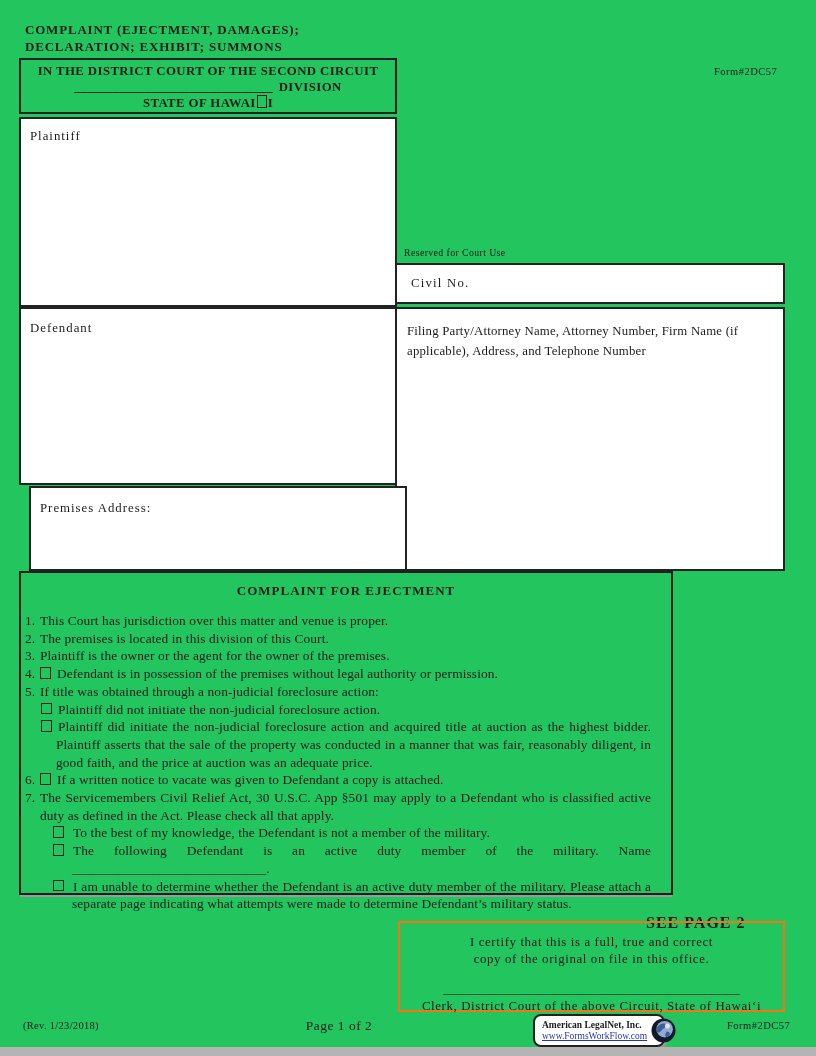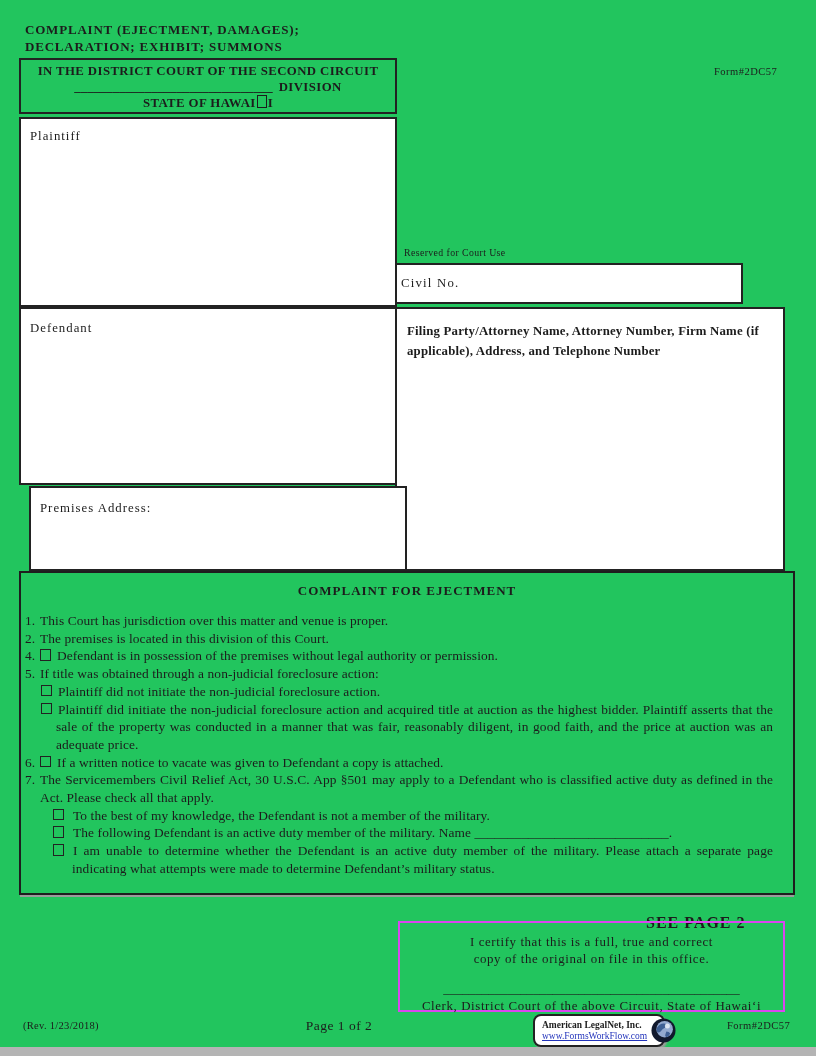--- a/index.html
+++ b/index.html
@@ -20,44 +20,44 @@
   }
   .court-box .div-label { margin-left:6px; }
   .tofu { display:inline-block; width:8px; height:11px; border:1.3px solid #1c1c1c; margin:0 1px; vertical-align:-1px; }
   
   .cap-box { position:absolute; box-sizing:border-box; border:2px solid #222; background:#fff; }
   .cap-label { font-size:12.8px; letter-spacing:1px; }
   .plaintiff-box { left:19px; top:117px; width:378px; height:190px; padding:7px 9px; }
   .defendant-box { left:19px; top:307px; width:378px; height:178px; padding:9px 9px; }
   .premises-box  { left:19px; top:486px; width:378px; height:85px; padding:10px 9px;margin-left:10px; }
   .reserved-label { position:absolute; left:404px; top:247px; font-size:9.8px; letter-spacing:0.4px; }
-  .civil-box   { left:395px; top:263px; width:348px; height:41px; padding:8px 4px; }
+  .civil-box   { left:395px; top:263px; width:390px; height:41px; padding:8px 14px; }
   .civil-box .cap-label { letter-spacing:1.2px; }
-  .filing-box  { left:395px; top:307px; width:390px; height:264px; padding:12px 6px 0 10px;font-weight:bold; }
+  .filing-box  { left:395px; top:307px; width:390px; height:264px; padding:12px 6px 0 10px; }
   .filing-box .cap-label { letter-spacing:0.2px; line-height:19px; font-size:12.8px; }
   
   .complaint-box {
-    position:absolute; left:19px; top:571px; width:776px; height:324px;
+    position:absolute; left:19px; top:571px; width:654px; height:324px;
     border:2px solid #1e1e1e; box-sizing:border-box;
     box-shadow:0 3px 0 -1px #9b9b9b;
   }
   .complaint-heading { margin-top:10px; text-align:center; font-weight:bold; font-size:13px; letter-spacing:1px; }
   .c-items { margin:13px 20px 0 4px; font-size:13.4px; line-height:17.7px; letter-spacing:0.1px; text-align:justify; }
   .c-item { padding-left:15px; text-indent:-15px; }
   .c-item .num { display:inline-block; width:15px; text-indent:0; }
   .c-sub  { margin-left:16px; padding-left:15px; text-indent:-15px; }
   .c-sub2 { margin-left:17px; padding-left:30px; text-indent:-19px; }
   .cb { display:inline-block; width:9px; height:9.5px; border:1.2px solid #222; margin-right:6px; vertical-align:-0.5px; }
   .c-sub2 .cb { margin-right:9px; }
   .blank { letter-spacing:0; }
   .see-page { position:absolute; left:646px; top:914px; font-weight:bold; font-size:16px; letter-spacing:1px; }
   
   .cert-box {
     position:absolute; left:398px; top:921px; width:387px; height:91px;
-    border:2px solid #d946ef; box-sizing:border-box; text-align:center;
+    border:2px solid #f97316; box-sizing:border-box; text-align:center;
     font-size:12.9px; line-height:17px; letter-spacing:0.6px; padding-top:11px;
   }
   .sig-line { margin-top:13px; letter-spacing:0; }
   
   .footer-rev  { position:absolute; left:23px; top:1020px; font-size:10.5px; letter-spacing:0.3px; }
   .footer-page { position:absolute; left:0; top:1018px; width:678px; text-align:center; font-size:13.5px; letter-spacing:0.5px; }
   .footer-form { position:absolute; left:727px; top:1020px; font-size:10.5px; letter-spacing:0.5px; }
   .logo-box {
     position:absolute; left:533px; top:1014px; width:132px; height:33px;
     border:2px solid #222; border-radius:8px; box-sizing:border-box;
@@ -119,20 +119,23 @@
     <div class="c-items">
 
       <div class="c-item">
         <span class="num">1.</span><span>This Court has jurisdiction over this matter and venue is proper.</span>
       </div>
 
       <div class="c-item">
         <span class="num">2.</span><span>The premises is located in this division of this Court.</span>
       </div>
 
+      <div class="c-item">
+        <span class="num">3.</span><span>Plaintiff is the owner or the agent for the owner of the premises.</span>
+      </div>
 
       <div class="c-item">
         <span class="num">4.</span><span class="cb"></span><span>Defendant is in possession of the premises without legal authority or permission.</span>
       </div>
 
       <div class="c-item">
         <span class="num">5.</span><span>If title was obtained through a non-judicial foreclosure action:</span>
       </div>
       <div class="c-sub">
         <span class="cb"></span><span>Plaintiff did not initiate the non-judicial foreclosure action.</span>

